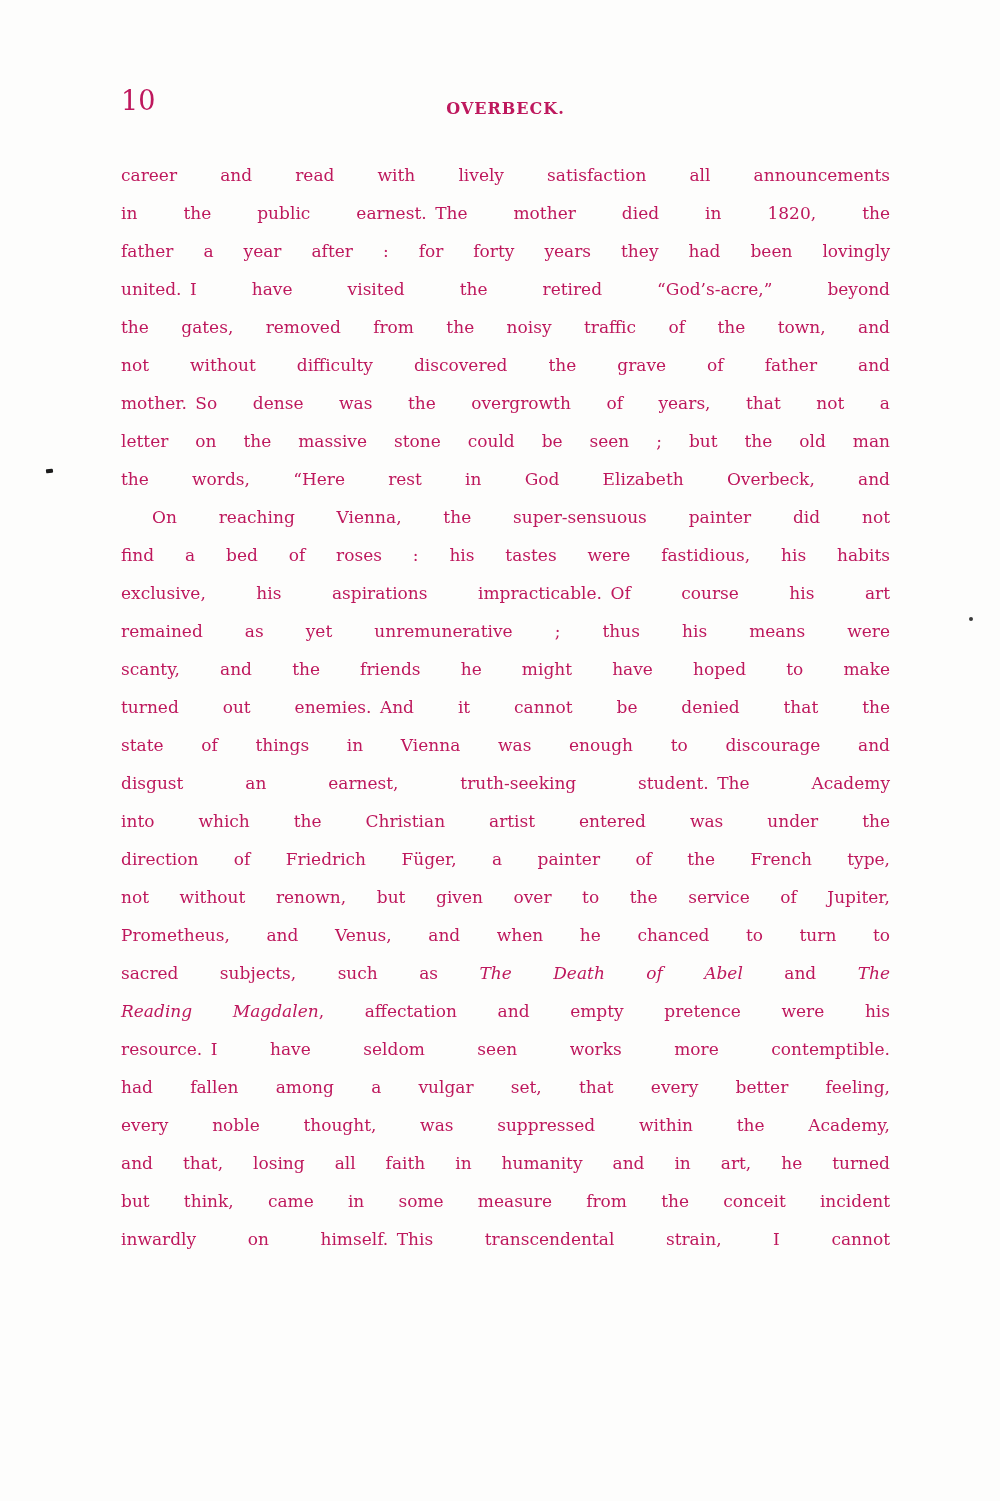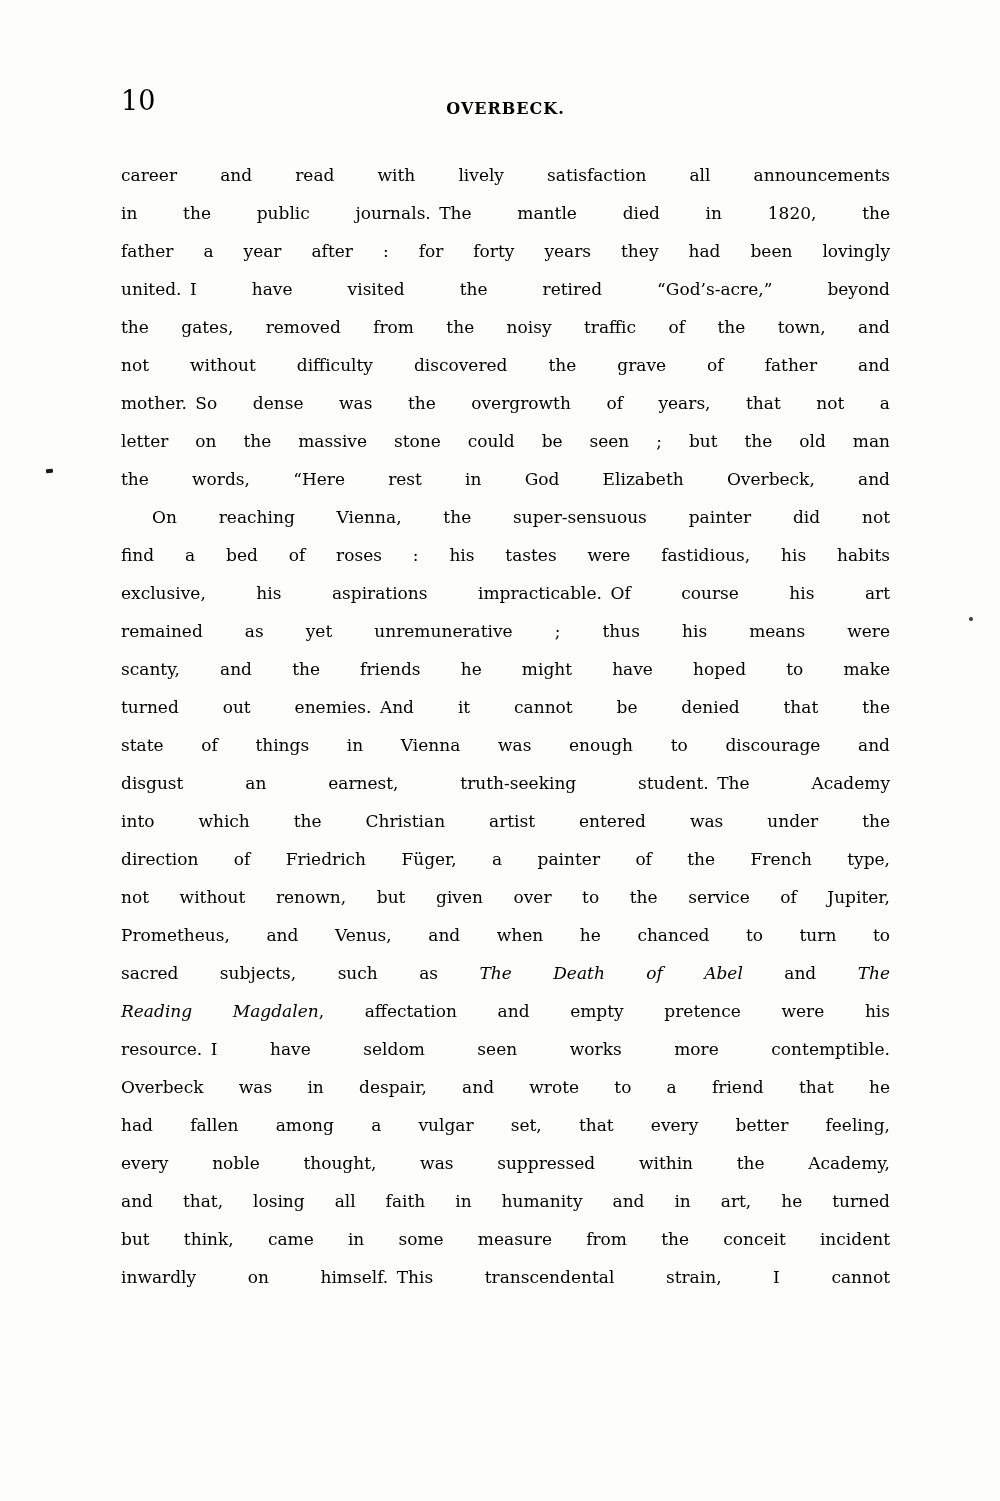--- a/index.html
+++ b/index.html
@@ -70,26 +70,26 @@
     top: 617px;
     width: 4px;
     height: 4px;
     border-radius: 50%;
     background: #3a3a3a;
   }
 </style>
 </head>
 <body>
 
-<div class="page" style="background: rgb(253, 253, 252); color: #000000;">
+<div class="page" style="background: rgb(253, 253, 252); color: #be185d;">
   <div class="page-number">10</div>
   <div class="running-header">OVERBECK.</div>
   <div class="page-body">
       <div class="line just"><span>career and read with lively satisfaction all announcements</span></div>
-      <div class="line just"><span>in the public journals. The mantle died in 1820, the</span></div>
+      <div class="line just"><span>in the public earnest. The mother died in 1820, the</span></div>
       <div class="line just"><span>father a year after : for forty years they had been lovingly</span></div>
       <div class="line just"><span>united. I have visited the retired “God’s-acre,” beyond</span></div>
       <div class="line just"><span>the gates, removed from the noisy traffic of the town, and</span></div>
       <div class="line just"><span>not without difficulty discovered the grave of father and</span></div>
       <div class="line just"><span>mother. So dense was the overgrowth of years, that not a</span></div>
       <div class="line just"><span>letter on the massive stone could be seen ; but the old man</span></div>
       <div class="line just"><span>the words, “Here rest in God Elizabeth Overbeck, and</span></div>
       <div class="line just indent"><span>On reaching Vienna, the super-sensuous painter did not</span></div>
       <div class="line just"><span>find a bed of roses : his tastes were fastidious, his habits</span></div>
       <div class="line just"><span>exclusive, his aspirations impracticable. Of course his art</span></div>
@@ -98,21 +98,20 @@
       <div class="line just"><span>turned out enemies. And it cannot be denied that the</span></div>
       <div class="line just"><span>state of things in Vienna was enough to discourage and</span></div>
       <div class="line just"><span>disgust an earnest, truth-seeking student. The Academy</span></div>
       <div class="line just"><span>into which the Christian artist entered was under the</span></div>
       <div class="line just"><span>direction of Friedrich Füger, a painter of the French type,</span></div>
       <div class="line just"><span>not without renown, but given over to the service of Jupiter,</span></div>
       <div class="line just"><span>Prometheus, and Venus, and when he chanced to turn to</span></div>
       <div class="line just"><span>sacred subjects, such as </span><span class="italic">The Death of Abel</span><span> and </span><span class="italic">The</span></div>
       <div class="line just"><span class="italic">Reading Magdalen</span><span>, affectation and empty pretence were his</span></div>
       <div class="line just"><span>resource. I have seldom seen works more contemptible.</span></div>
-      <div class="line just"><span>Overbeck was in despair, and wrote to a friend that he</span></div>
       <div class="line just"><span>had fallen among a vulgar set, that every better feeling,</span></div>
       <div class="line just"><span>every noble thought, was suppressed within the Academy,</span></div>
       <div class="line just"><span>and that, losing all faith in humanity and in art, he turned</span></div>
       <div class="line just"><span>but think, came in some measure from the conceit incident</span></div>
       <div class="line just"><span>inwardly on himself. This transcendental strain, I cannot</span></div>
     </div>
   <div class="speck speck-1"></div>
   <div class="speck speck-2"></div>
 </div>
 

